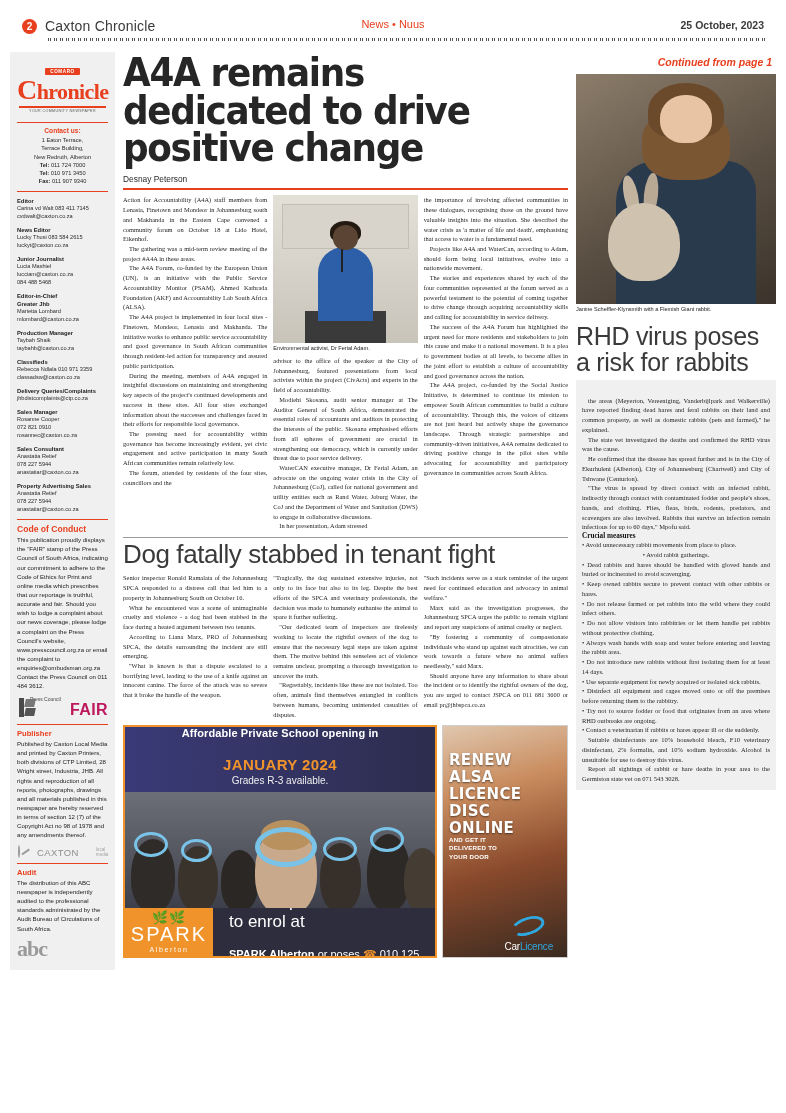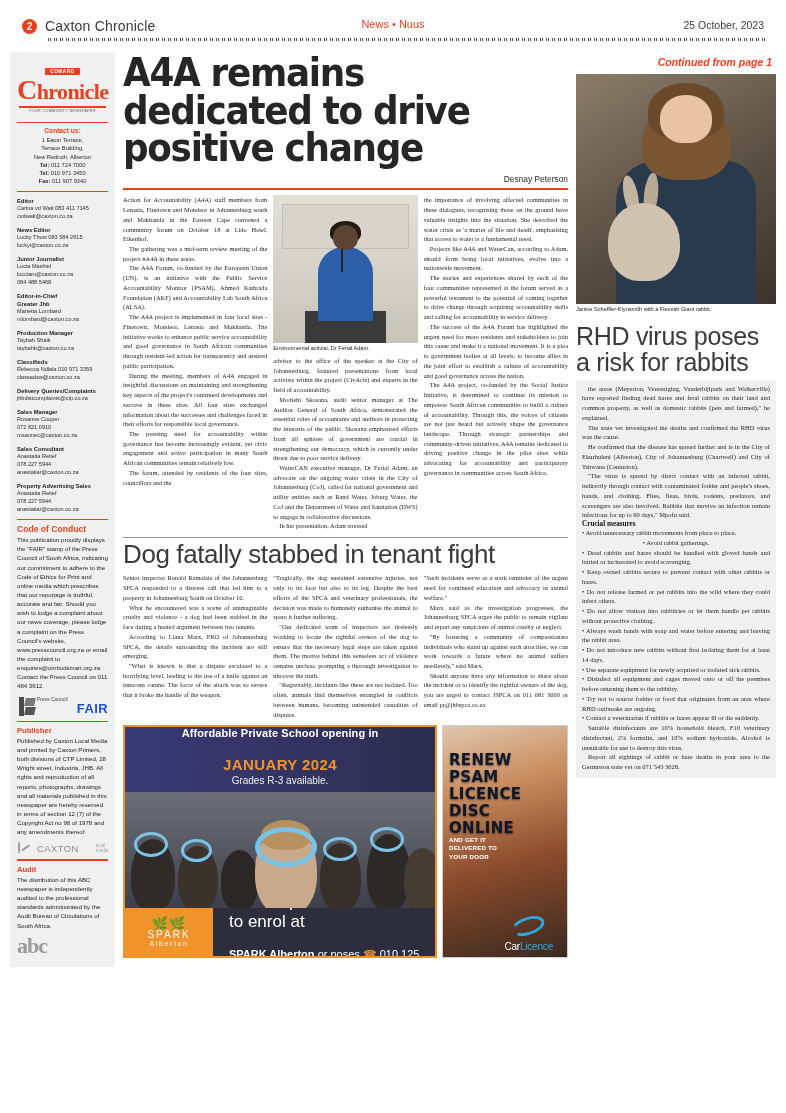--- a/index.html
+++ b/index.html
@@ -14,21 +14,21 @@
 
   
   .masthead { position:relative; height:30px; display:flex; align-items:flex-start; }
   .pagenum {
     width:15px; height:15px; border-radius:50%; background:#e8401f; color:#fff;
     font-size:10px; font-weight:bold; display:flex; align-items:center; justify-content:center;
     margin-left:12px; margin-top:1px; flex:0 0 auto;
   }
   .mast-title { font-size:14px; color:#3b3b3b; margin-left:8px; letter-spacing:.2px; font-weight:400; }
   .mast-center { position:absolute; left:0; right:0; text-align:center; top:0; font-size:11px; color:#e8401f; }
-  .mast-right { position:absolute; right:12px; top:1px; font-size:10.5px; color:#3b3b3b; }
+  .mast-right { position:absolute; right:12px; top:1px; font-size:10.5px; color:#3b3b3b;font-weight:bold; }
   .dotrule {
     position:absolute; left:38px; right:8px; top:20px; height:3px;
     background-image:repeating-linear-gradient(90deg,#555 0 1px,transparent 1px 2px,#555 2px 3px,transparent 3px 6px);
   }
 
   
   .body-grid { display:flex; gap:0; margin-top:4px; }
   .col-side { width:105px; flex:0 0 105px; }
   .col-main { flex:1 1 auto; padding:0 8px 0 8px; }
   .col-right { width:200px; flex:0 0 200px; }
@@ -55,35 +55,35 @@
   .sec-hdr.sm { font-size:7.6px; }
   .sec-body { font-size:6.1px; color:#222; line-height:1.5; word-break:break-word; }
   .fair-logo { display:flex; align-items:center; gap:3px; margin:6px 0 2px 2px; }
   .fair-mark { width:17px; height:19px; position:relative; }
   .fair-mark i { position:absolute; display:block; background:#4a4a4a; }
   .fair-mark i.a { left:0; top:0; width:5px; height:19px; }
   .fair-mark i.b { left:6px; top:1px; width:10px; height:8px; transform:skewX(-12deg); background:#777; }
   .fair-mark i.c { left:6px; top:10px; width:10px; height:8px; transform:skewX(-12deg); background:#555; }
   .fair-txt { line-height:1.05; }
   .fair-txt .t1 { font-size:5px; color:#444; }
-  .fair-txt .t2 { font-size:13px; color:#1d4ed8; font-weight:bold; letter-spacing:.4px;padding-left:40px; }
+  .fair-txt .t2 { font-size:16px; color:#be185d; font-weight:bold; letter-spacing:.4px;padding-left:40px; }
   .caxton { display:flex; align-items:flex-end; gap:17px; margin:5px 0 3px 1px; }
   .caxton-glyph { width:13px; height:13px; border:1.6px solid #9a9a9a; border-radius:50%; position:relative; }
   .caxton-glyph:after { content:""; position:absolute; left:2px; top:5px; width:9px; height:1.6px; background:#9a9a9a; transform:rotate(-35deg); }
   .caxton-name { font-size:9.5px; color:#8e8e8e; letter-spacing:.4px; }
   .caxton-sub { font-size:4.6px; color:#a5a5a5; padding-bottom:1px; }
   .abc-logo { font-family:"Liberation Serif", serif; font-size:22px; color:#9a9a9a; font-weight:bold; letter-spacing:-1px; margin-top:3px; }
 
   
   .headline {
     font-family:"DejaVu Sans", sans-serif; font-weight:bold;
     font-size:38.5px; line-height:.98; letter-spacing:-1.4px;
     color:#262626; margin:2px 0 7px 0; transform:scaleX(.93); transform-origin:left center;
   }
-  .byline { font-size:8.4px; color:#2b2b2b; padding-bottom:3px;text-align:right; }
+  .byline { font-size:8.4px; color:#2b2b2b; padding-bottom:3px; }
   .byline-rule { height:2.2px; background:#e8401f; margin:1px 0 5px 0; }
 
   .art-cols { display:flex; gap:6px; }
   .art-col { flex:1 1 0; min-width:0; }
   p.bodytext {
     font-family:"Liberation Serif", serif; font-size:6.4px; line-height:1.52;
     text-align:justify; color:#1f1f1f; text-indent:6px; hyphens:auto;
   }
   p.bodytext.noind { text-indent:0; }
   .photo { width:100%; background:#cfcfcf; position:relative; overflow:hidden; }
@@ -108,21 +108,21 @@
   .ph-b .shirt { position:absolute; left:20%; top:38%; width:70%; height:62%; border-radius:40px 30px 0 0; background:#2a3a4d; }
   .ph-b .rabbit { position:absolute; left:16%; top:56%; width:36%; height:34%; border-radius:50% 52% 44% 44%; background:#cfc3b0; }
   .ph-b .ear1 { position:absolute; left:24%; top:44%; width:7%; height:18%; border-radius:50%; background:#c2b49f; transform:rotate(-12deg); }
   .ph-b .ear2 { position:absolute; left:34%; top:43%; width:7%; height:19%; border-radius:50%; background:#b8a994; transform:rotate(6deg); }
 
   .continued { color:#e8401f; font-style:italic; font-weight:bold; font-size:10.5px; text-align:right; padding:4px 4px 6px 0; }
   .rhd-head {
     font-size:25px; line-height:1.06; color:#3a3a3a; font-weight:400; letter-spacing:-.3px;
     padding:6px 0 4px 0;
   }
-  .right-panel { background:#f0f0f0; padding:4px 6px 6px 6px; }
+  .right-panel { background:#f0f0f0; padding:16px 6px 6px 6px; }
   p.rhdtext { font-family:"Liberation Serif", serif; font-size:6.5px; line-height:1.5; color:#1f1f1f; text-indent:6px; text-align:justify; }
   p.rhdtext.center { text-indent:0; text-align:center; }
   p.rhdtext.noind { text-indent:0; }
   .rhd-sub { font-family:"Liberation Serif", serif; font-weight:bold; font-size:7.2px; color:#111; }
 
   
   .dog-rule { height:1px; background:#9b9b9b; margin:6px 0 3px 0; }
   .dog-head { font-size:26px; color:#3a3a3a; font-weight:400; letter-spacing:-.4px; line-height:1.05; margin-bottom:5px; }
 
   
@@ -131,31 +131,31 @@
   .spark-top { background:linear-gradient(90deg,#3a3a78,#2d2d4e); padding:0 0 6px 0; text-align:center; }
   .spark-l1 { color:#fff; font-size:11px; font-weight:bold; letter-spacing:.1px; }
   .spark-l2 { color:#f0932b; font-size:15px; font-weight:bold; letter-spacing:.4px; margin-top:17px; }
   .spark-l3 { color:#efefef; font-size:10px; margin-top:2px; }
   .spark-photo { height:116px; position:relative; background:linear-gradient(#6d6f78,#3d3f4a); overflow:hidden; }
   .kid { position:absolute; border-radius:50% 50% 42% 42%; }
   .hp { position:absolute; border-radius:50%; border:3px solid #79c3e8; }
   .spark-bottom { display:flex; align-items:stretch; background:#2d2d3d; height:48px; }
   .spark-logo { width:88px; background:#f0932b; display:flex; flex-direction:column; align-items:center; justify-content:center; color:#fff; }
   .spark-logo .wreath { font-size:13px; line-height:1; margin-bottom:-1px; }
-  .spark-logo .nm { font-size:10px; letter-spacing:2px; }
+  .spark-logo .nm { font-size:20px; letter-spacing:2px; }
   .spark-logo .sub { font-size:7px; letter-spacing:1.6px; opacity:.95; }
   .spark-cta { flex:1; display:flex; flex-direction:column; justify-content:center; padding-left:16px; color:#fff; }
   .spark-cta .r1 { font-size:17px; margin-bottom:16px; }
   .spark-cta .r2 { font-size:11px; }
   .spark-cta b { font-weight:bold; }
   .pin { color:#f0932b; }
 
   .ad-licence { width:126px; flex:0 0 126px; border:1.5px solid #cfcfcf; position:relative; overflow:hidden; background:#b9714a; }
   .lic-bg { position:absolute; inset:0; background:linear-gradient(165deg,#e0c7ae 0%,#c98c5e 28%,#8a4a2c 60%,#3a2a20 100%); }
-  .lic-txt { position:absolute; left:6px; top:26px; color:#0f172a; font-family:"DejaVu Sans", sans-serif; font-weight:bold; font-size:15px; line-height:1.12; letter-spacing:.3px; text-shadow:0 1px 2px rgba(0,0,0,.5); }
+  .lic-txt { position:absolute; left:6px; top:26px; color:#ffffff; font-family:"DejaVu Sans", sans-serif; font-weight:bold; font-size:15px; line-height:1.12; letter-spacing:.3px; text-shadow:0 1px 2px rgba(0,0,0,.5); }
   .lic-small { position:absolute; left:6px; top:110px; color:#fff; font-size:6.2px; font-weight:bold; line-height:1.3; letter-spacing:.2px; }
   .lic-brand { position:absolute; right:14px; bottom:5px; color:#fff; font-size:10px; font-weight:normal; letter-spacing:-.2px; }
   .lic-brand .hl { color:#2fa8e0; }
   .lic-swoosh { position:absolute; right:22px; bottom:22px; width:34px; height:18px; border:3px solid #2fa8e0; border-radius:50%; transform:rotate(-18deg); border-left-color:transparent; }
 </style>
 </head>
 <body>
 
 <div class="page">
 
@@ -383,21 +383,21 @@
                 <span>010 125 0601</span>
               </div>
             </div>
           </div>
         </div>
 
         <div class="ad-licence">
           <span class="lic-bg"></span>
           <div class="lic-txt">
             <div>RENEW</div>
-            <div>PSAM</div>
+            <div>ALSA</div>
             <div>LICENCE</div>
             <div>DISC</div>
             <div>ONLINE</div>
           </div>
           <div class="lic-small">
             <div>AND GET IT</div>
             <div>DELIVERED TO</div>
             <div>YOUR DOOR</div>
           </div>
           <span class="lic-swoosh"></span>

